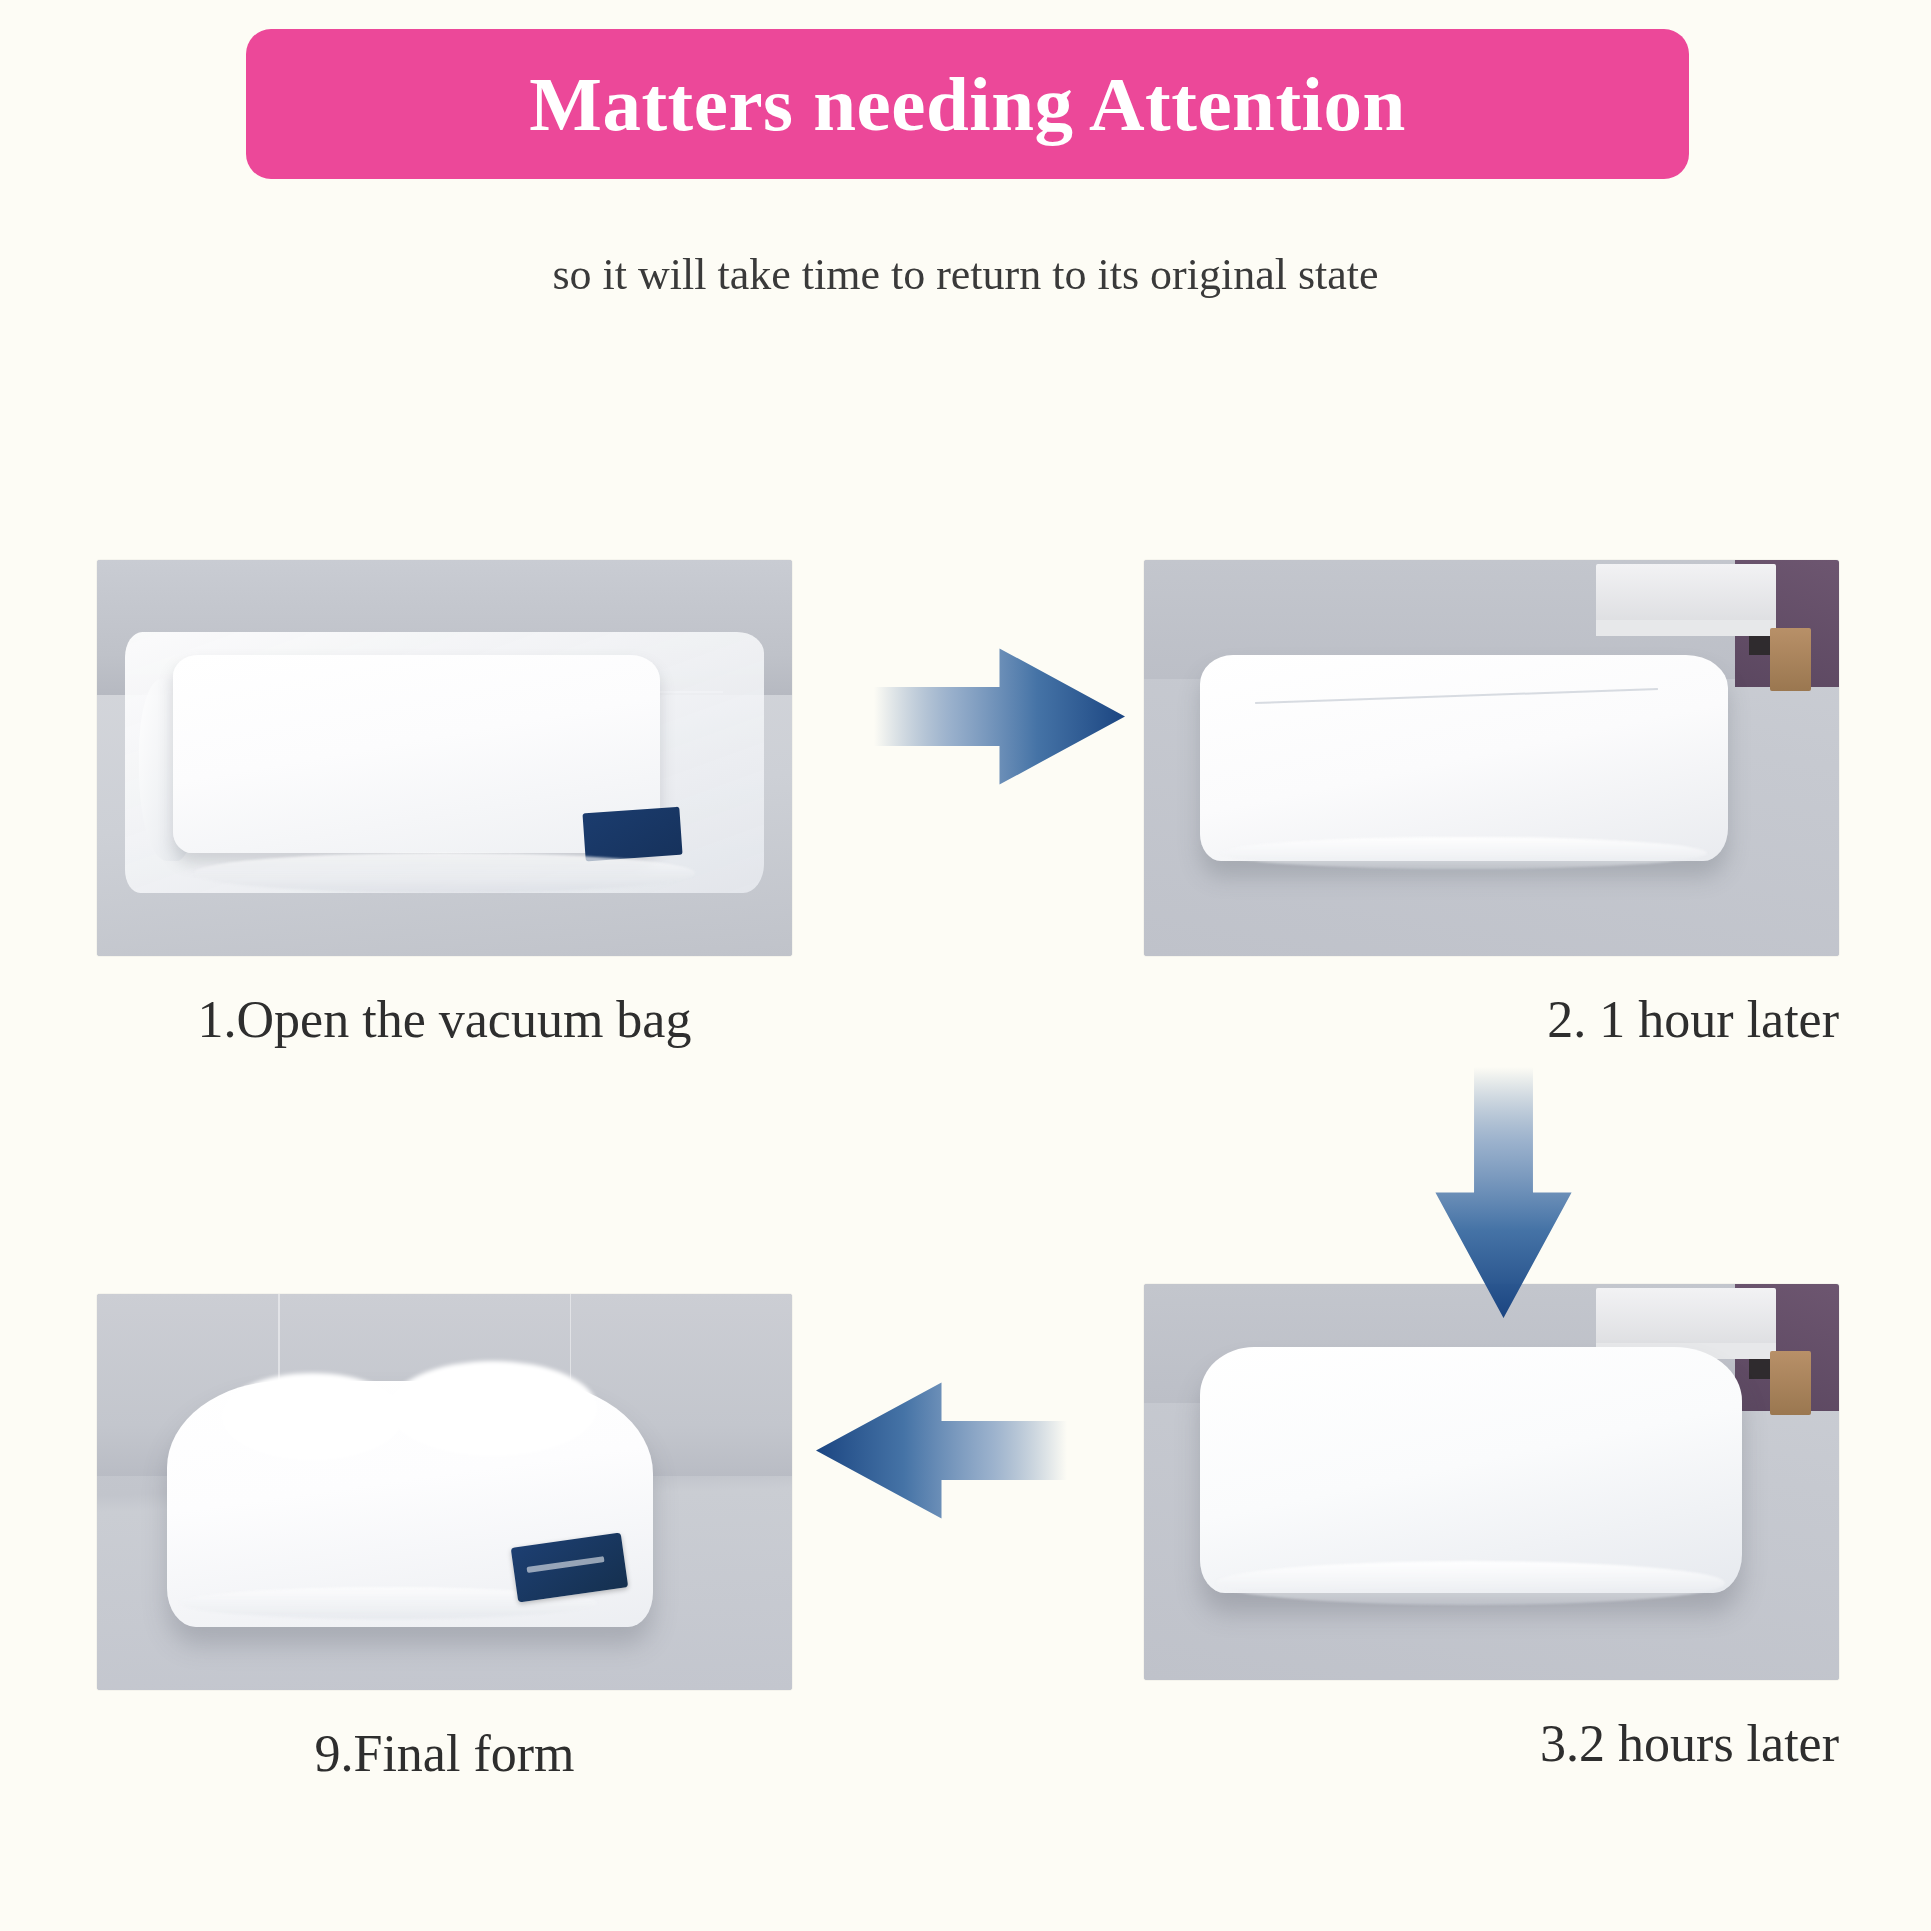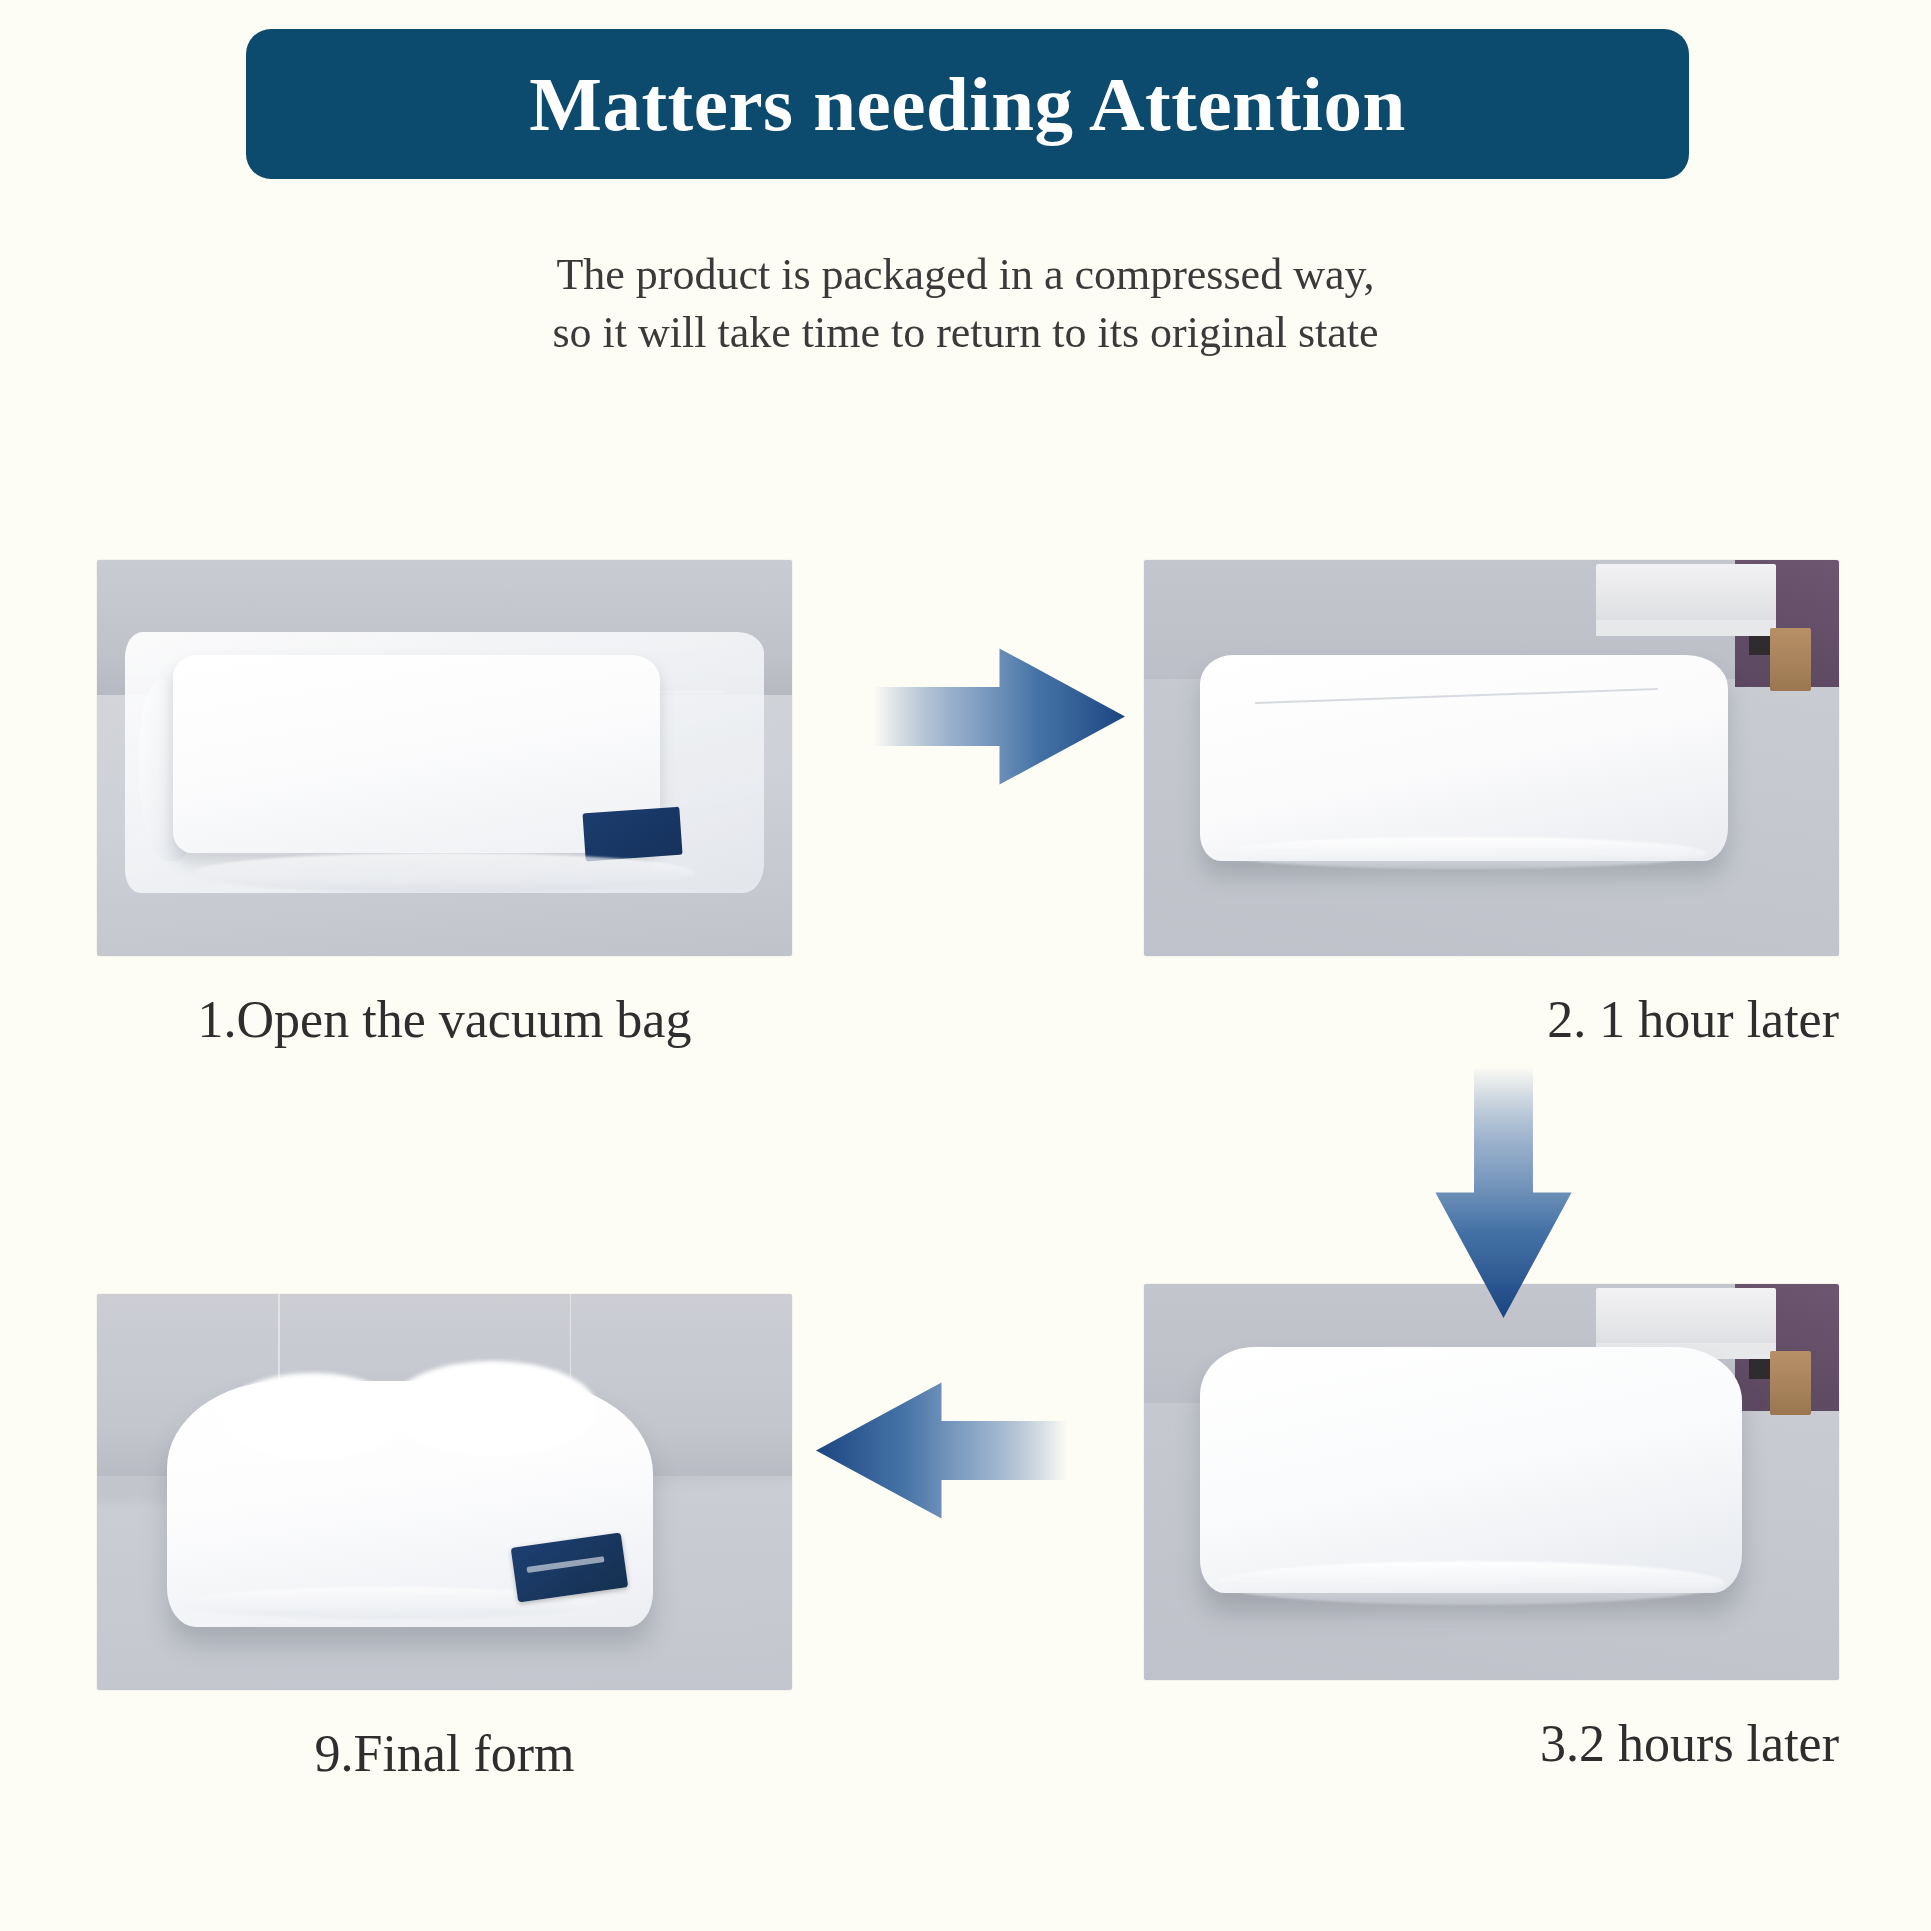--- a/index.html
+++ b/index.html
@@ -22,21 +22,21 @@
     top: 0; left: 0;
     width: 1931px;
     height: 406px;
   }
   .title-banner {
     position: absolute;
     left: 246px;
     top: 29px;
     width: 1443px;
     height: 150px;
-    background: #0c4a6e;
+    background: #ec4899;
     border-radius: 25px;
     display: flex;
     align-items: center;
     justify-content: center;
   }
   .title-text {
     color: #ffffff;
     font-family: "Liberation Serif", "DejaVu Serif", serif;
     font-weight: bold;
     font-size: 77px;
@@ -266,21 +266,20 @@
 </head>
 <body>
 
 <div class="header">
 
   <div class="title-banner">
     <span class="title-text">Matters needing Attention</span>
   </div>
 
   <div class="subtitle">
-    <span class="subtitle-line">The product is packaged in a compressed way,</span>
     <span class="subtitle-line">so it will take time to return to its original state</span>
   </div>
 
 </div>
 
 <div class="steps">
 
   <div class="step step-1">
     <div class="photo">
       <div class="scene">

